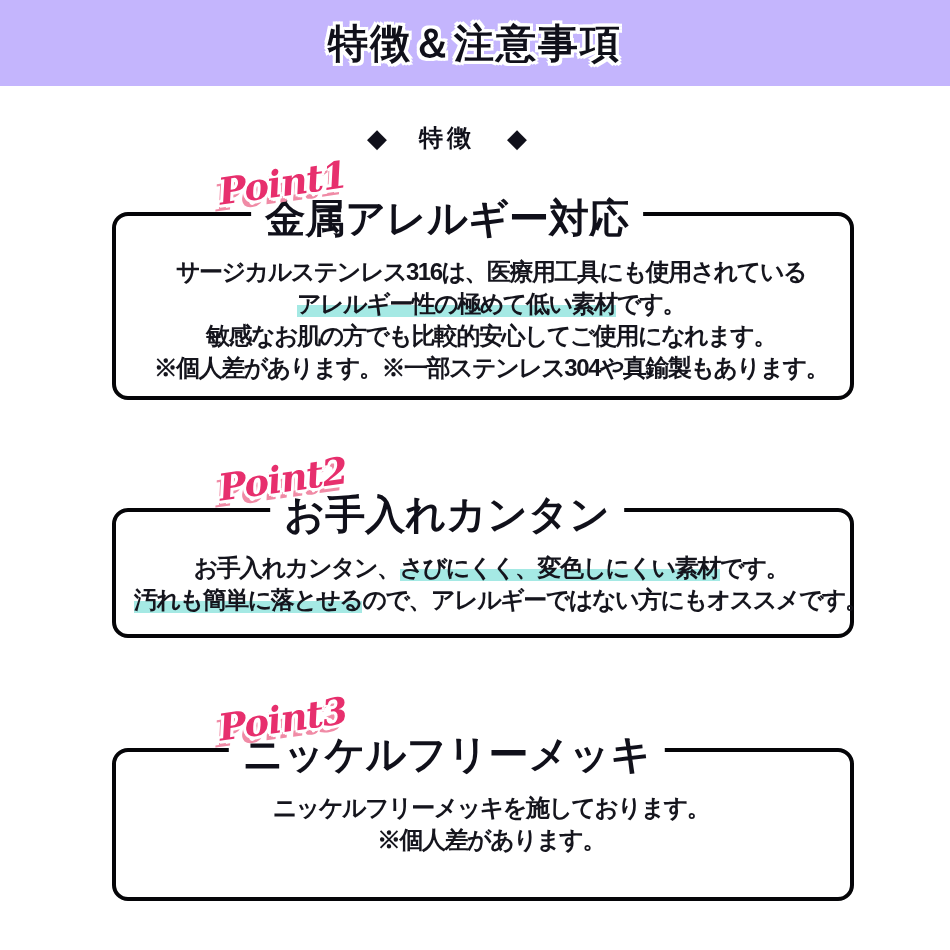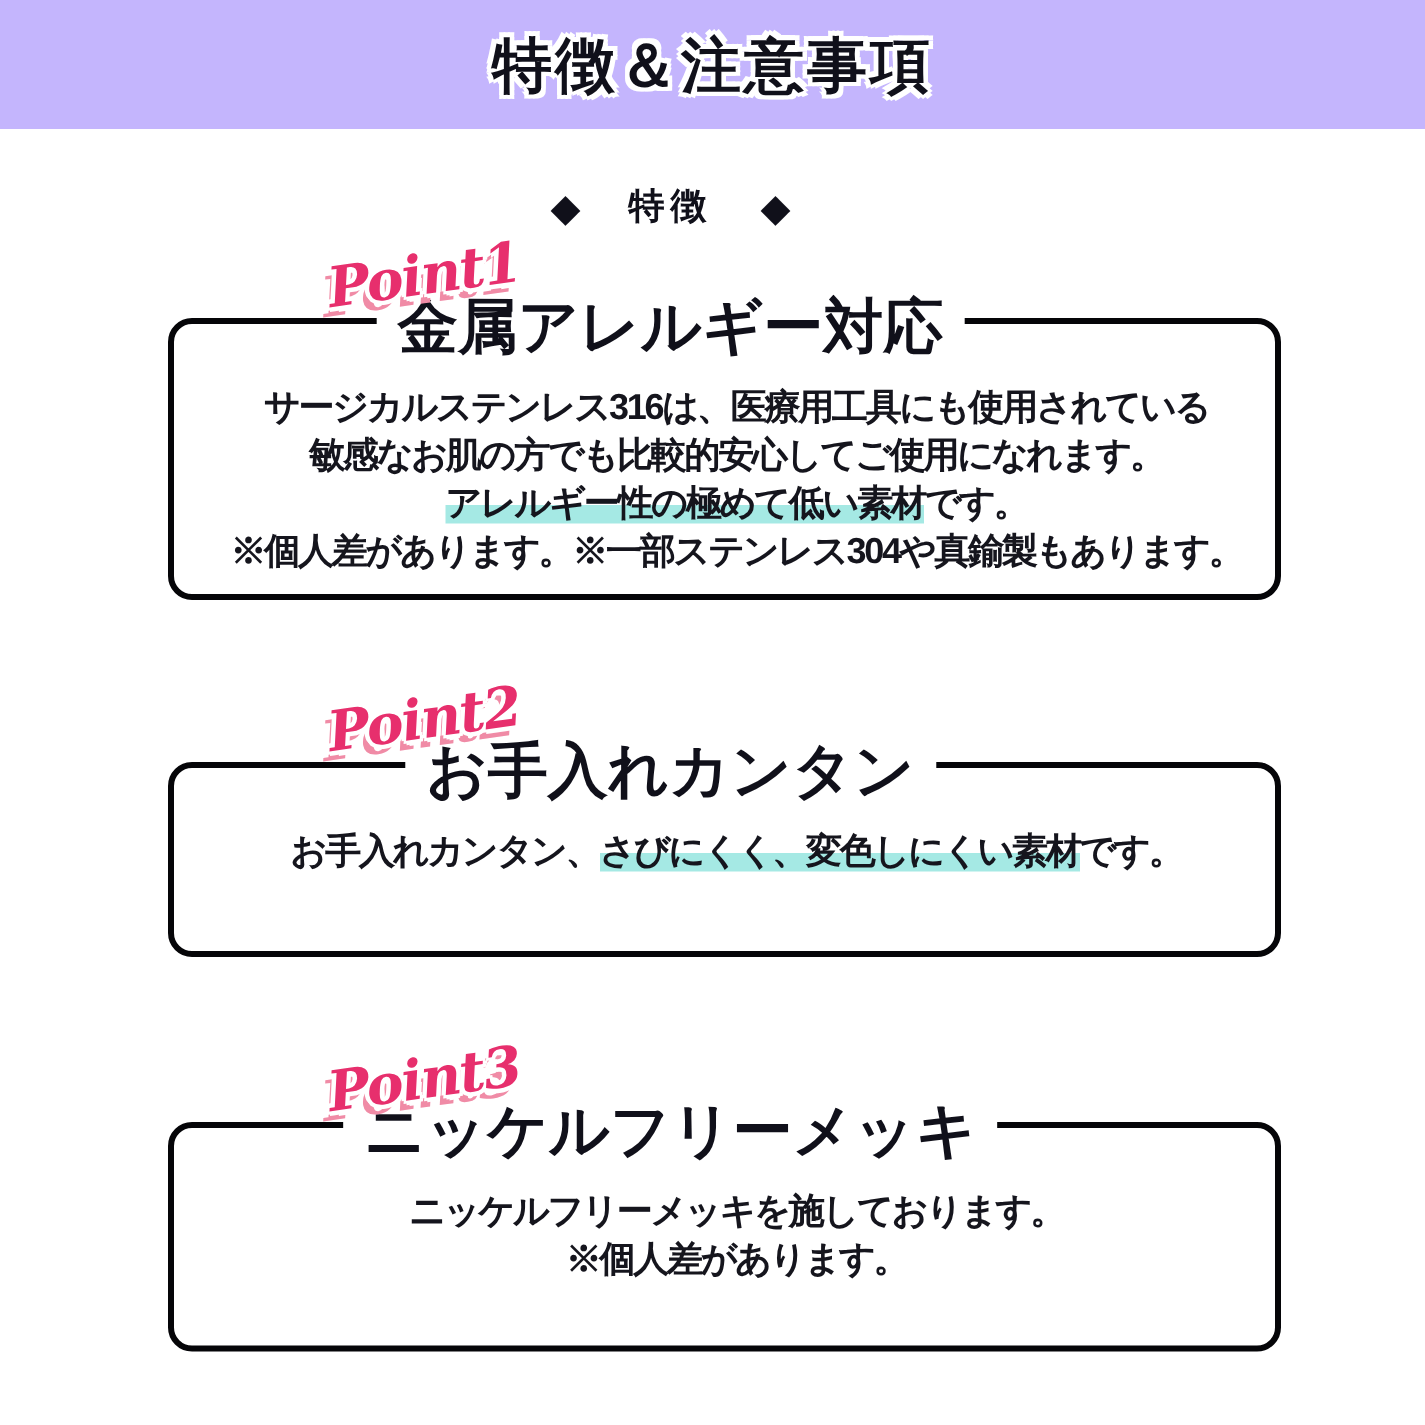--- a/index.html
+++ b/index.html
@@ -105,33 +105,34 @@
     <span class="flabel">特徴</span>
     <span class="diamond">◆</span>
   </div>
 
   <section class="point" id="point-0">
     <div class="badge">Point1</div>
     <div class="pbox">
       <div class="ptitle">金属アレルギー対応</div>
       <div class="ptext">
           <div class="tline"><span class="seg-plain">サージカルステンレス316は、医療用工具にも使用されている</span></div>
+          <div class="tline"><span class="seg-marker">アレルギー性の極めて低い素材</span><span class="seg-plain">です。</span></div>
           <div class="tline"><span class="seg-plain">敏感なお肌の方でも比較的安心してご使用になれます。</span></div>
-          <div class="tline"><span class="seg-marker">アレルギー性の極めて低い素材</span><span class="seg-plain">です。</span></div>
           <div class="tline"><span class="seg-plain">※個人差があります。※一部ステンレス304や真鍮製もあります。</span></div>
         </div>
     </div>
   </section>
 
   <section class="point" id="point-1">
     <div class="badge">Point2</div>
     <div class="pbox">
       <div class="ptitle">お手入れカンタン</div>
       <div class="ptext">
           <div class="tline"><span class="seg-plain">お手入れカンタン、</span><span class="seg-marker">さびにくく、変色しにくい素材</span><span class="seg-plain">です。</span></div>
+          <div class="tline"><span class="seg-marker">汚れも簡単に落とせる</span><span class="seg-plain">ので、アレルギーではない方にもオススメです。</span></div>
         </div>
     </div>
   </section>
 
   <section class="point" id="point-2">
     <div class="badge">Point3</div>
     <div class="pbox">
       <div class="ptitle">ニッケルフリーメッキ</div>
       <div class="ptext">
           <div class="tline"><span class="seg-plain">ニッケルフリーメッキを施しております。</span></div>

